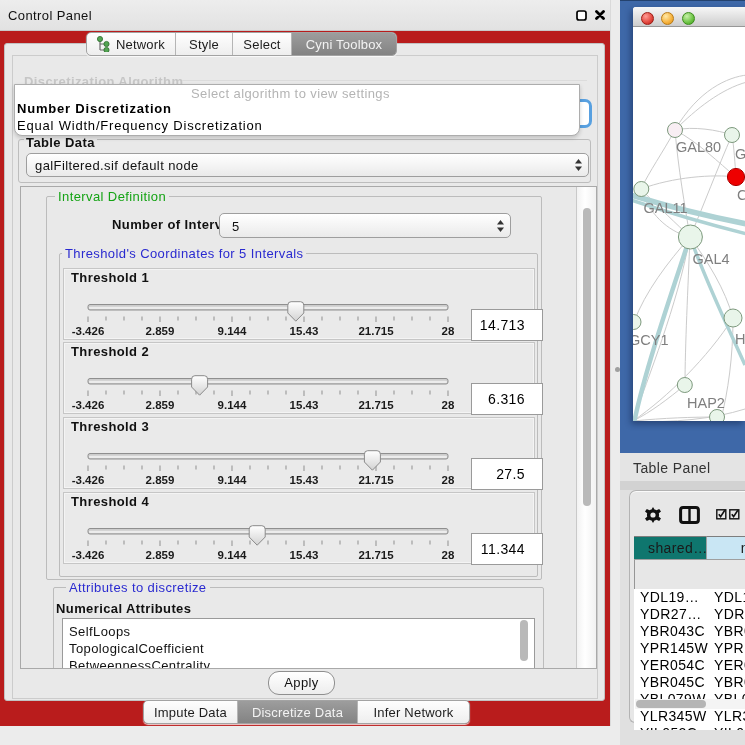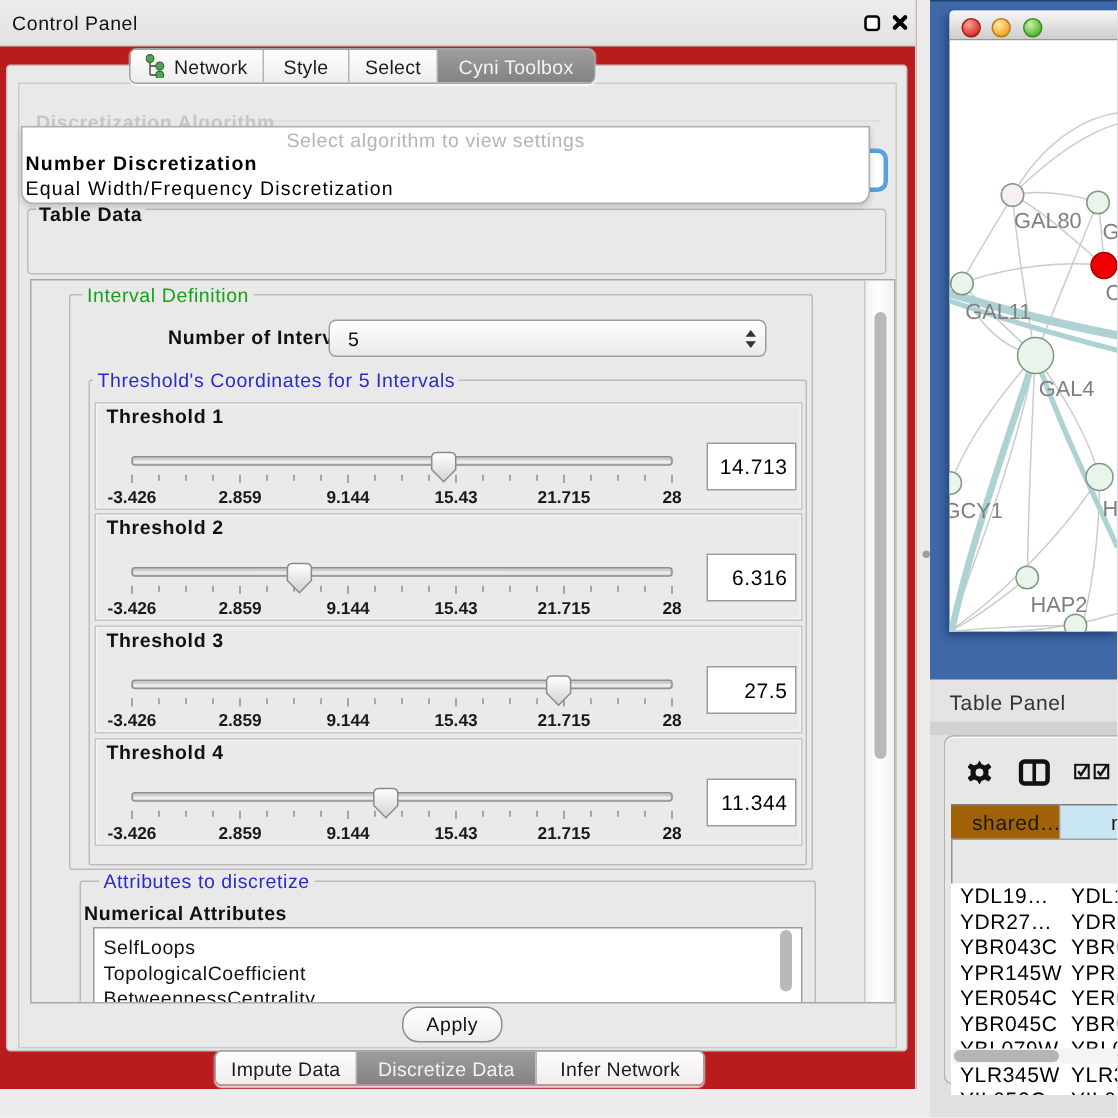--- a/index.html
+++ b/index.html
@@ -28,22 +28,22 @@
   border:1px solid #9e9e9e;border-radius:5px;font-size:13px;color:#111;}
 .combo .txt{position:absolute;left:8px;top:50%;transform:translateY(-50%);}
 .updn{position:absolute;right:5px;top:50%;transform:translateY(-50%);width:9px;height:14px;}
 
 .group{position:absolute;border:1px solid #bcbcbc;border-radius:2px;}
 .gtitle{position:absolute;top:-8px;left:8px;background:#e9e9e9;padding:0 3px;font-size:13px;}
 
 .thbox{position:absolute;left:42px;width:470px;height:70px;
   border:1px solid #c6c6c6;box-shadow:inset 0 0 0 1px #f4f4f4;background:#eaeaea;}
 .thbox .lab{position:absolute;left:7px;top:1px;font-size:13px;font-weight:bold;color:#111;}
-.valbox{position:absolute;left:407px;top:26px;width:53px;height:30px;background:#fff;
-  border:1px solid #9a9a9a;font-size:14px;color:#000;text-align:right;line-height:30px;padding-right:5px;}
+.valbox{position:absolute;left:407px;top:40px;width:53px;height:30px;background:#fff;
+  border:1px solid #9a9a9a;font-size:14px;color:#000;text-align:right;line-height:30px;padding-right:17px;}
 
 #attrlist{left:62px;top:618px;width:471px;height:49px;background:#fff;border:1px solid #9a9a9a;
   font-size:13px;color:#111;overflow:hidden;padding-top:4px;}
 #attrlist div{padding-left:6px;height:17px;line-height:17px;}
 
 .vthumb{position:absolute;background:#b9b9b9;border-radius:5px;}
 
 #apply{left:268px;top:671px;width:65px;height:22px;border:1px solid #8f8f8f;border-radius:11px;
   background:linear-gradient(#ffffff,#ededed);font-size:13px;color:#111;text-align:center;line-height:21px;}
 
@@ -109,20 +109,27 @@
   <div class="abs" style="left:545px;top:99px;width:41px;height:23px;border:3px solid #58a0e0;border-radius:7px;background:#fff;z-index:2;"></div>
 
   <div id="popup" class="abs">
     <div class="abs" style="left:176px;top:0.5px;color:#b4b4b4;">Select algorithm to view settings</div>
     <div class="abs" style="left:2px;top:16px;font-weight:bold;color:#000;letter-spacing:0.8px;">Number Discretization</div>
     <div class="abs" style="left:2px;top:33px;color:#000;letter-spacing:0.8px;">Equal Width/Frequency Discretization</div>
   </div>
 
   <div class="abs" style="left:18px;top:139px;width:571px;height:42px;border:1px solid #bdbdbd;border-radius:3px;z-index:1;"></div>
   <div class="abs" style="left:24px;top:135px;font-size:13px;font-weight:bold;color:#111;z-index:1;background:#e9e9e9;padding:0 2px;">Table Data</div>
+  <div class="combo" style="left:26px;top:153px;width:561px;height:22px;z-index:2;">
+    <span class="txt">galFiltered.sif default node</span>
+    <svg class="updn" viewBox="0 0 9 14">
+          <path d="M4.5 1 L8 5.5 L1 5.5 Z" fill="#333"></path>
+          <path d="M4.5 13 L8 8.5 L1 8.5 Z" fill="#333"></path>
+        </svg>
+  </div>
 
   <div class="abs" style="left:20px;top:186px;width:575px;height:481px;border:1px solid #a9a9a9;overflow:hidden;background:#e9e9e9;">
 
     <div class="group" style="left:25px;top:9px;width:494px;height:382px;">
       <div class="gtitle" style="color:#14a314;">Interval Definition</div>
     </div>
     <div class="abs" style="left:63px;top:30px;font-size:13px;font-weight:bold;color:#111;padding-left:28px;">Number of Intervals</div>
     <div class="combo" style="left:198px;top:26px;width:290px;height:23px;">
       <span class="txt" style="left:12px;">5</span>
       <svg class="updn" viewBox="0 0 9 14">
@@ -410,21 +417,21 @@
   </svg>
   <svg class="abs" style="left:86px;top:18px;" width="24" height="11" viewBox="0 0 24 11">
     <rect x="0.8" y="0.8" width="9" height="9" fill="none" stroke="#111" stroke-width="1.4"></rect>
     <path d="M2.8 5.2 L4.6 7.6 L8.8 1.2" stroke="#111" stroke-width="1.6" fill="none"></path>
     <rect x="13.8" y="0.8" width="9" height="9" fill="none" stroke="#111" stroke-width="1.4"></rect>
     <path d="M15.8 5.2 L17.6 7.6 L21.8 1.2" stroke="#111" stroke-width="1.6" fill="none"></path>
   </svg>
 
   <div class="abs" style="left:4px;top:45px;width:114px;height:171px;border:1px solid #969696;"></div>
 
-  <div class="hcell" style="left:4px;width:72px;background:#a16207;text-indent:14px;">shared…</div>
+  <div class="hcell" style="left:4px;width:72px;background:#0f766e;text-indent:14px;">shared…</div>
   <div class="hcell" style="left:77px;width:104px;background:#c9e6f4;">name</div>
 
   <div class="abs" style="left:4px;top:68px;width:112px;height:141px;background:#fff;overflow:hidden;margin-top:30px;">
         <div class="trow" style="top:0px;">
           <span style="position:absolute;left:6px;">YDL19…</span>
           <span class="c2">YDL194W</span>
         </div>
         <div class="trow" style="top:17px;">
           <span style="position:absolute;left:6px;">YDR27…</span>
           <span class="c2">YDR277C</span>

